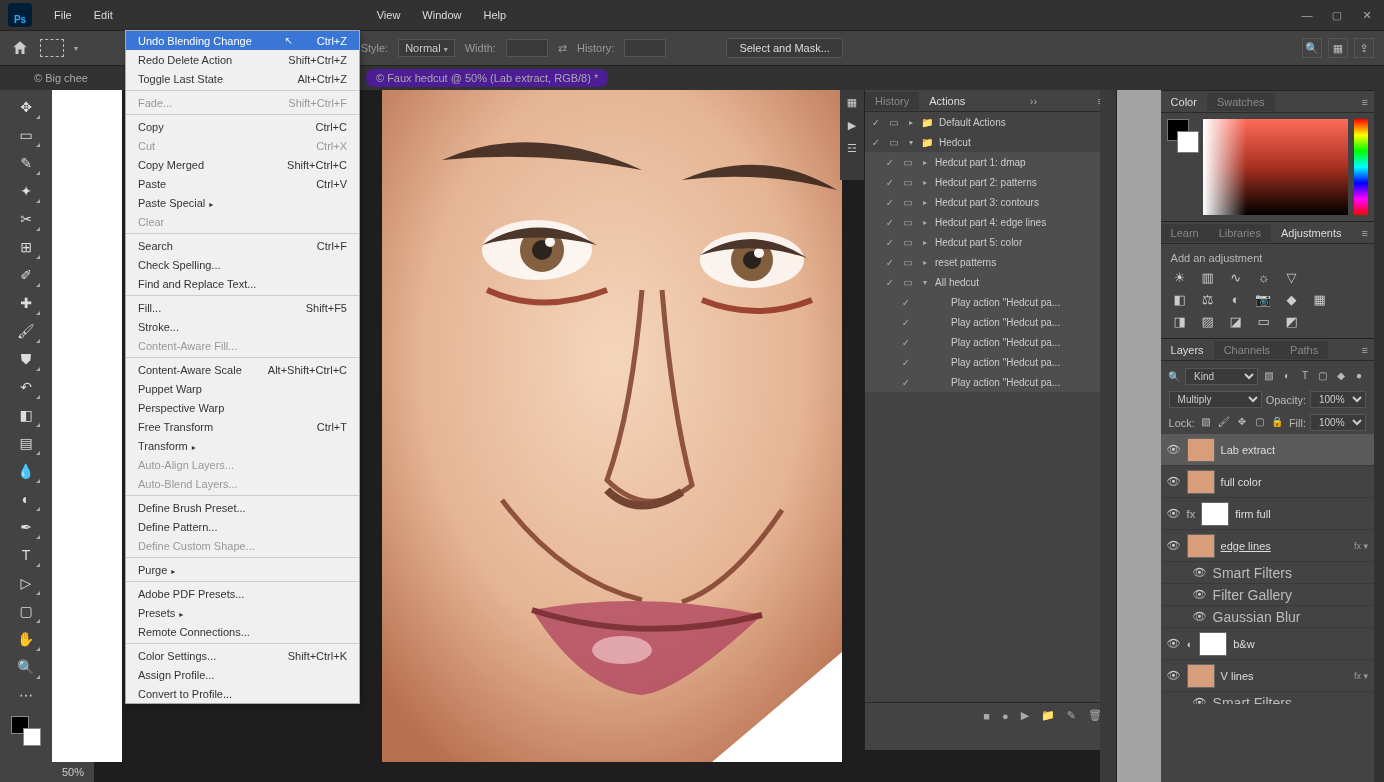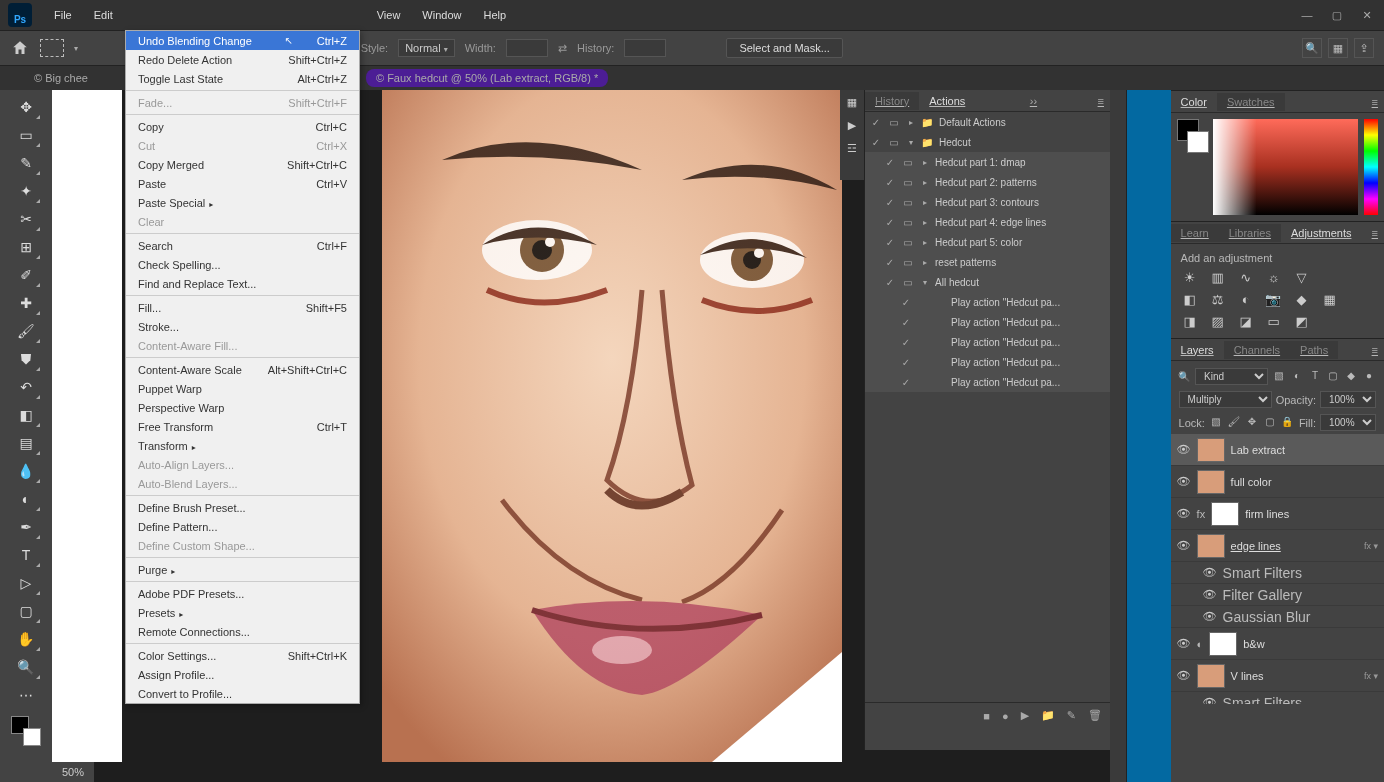--- a/index.html
+++ b/index.html
@@ -51,26 +51,26 @@
 
 .dropdown { position: absolute; left: 125px; top: 30px; width: 235px; background: #f0f0f0; border: 1px solid #aaa; box-shadow: 2px 2px 6px rgba(0,0,0,0.3); color: #333; font-size: 11px; z-index: 100; }
 .dropdown .row { display: flex; justify-content: space-between; align-items: center; padding: 3px 12px; height: 19px; position: relative; }
 .dropdown .row.hi { background: #3a76d6; color: #fff; }
 .dropdown .row.dis { color: #999; text-align: center; }
 .dropdown .row .sub::after { content: "▸"; font-size: 8px; margin-left: 4px; }
 .dropdown hr { border: none; border-top: 1px solid #ccc; margin: 2px 0; }
 .dropdown .row .cur { position: absolute; right: 66px; top: 4px; font-size: 10px; color: #fff; }
 
 
-.right-col { position: absolute; right: 0; top: 90px; width: 274px; height: 692px; background: #0369a1; display: flex; gap: 44px; }
+.right-col { position: absolute; right: 10px; top: 90px; width: 274px; height: 692px; background: #a3a3a3; display: flex; gap: 44px; }
 .mini-strip { width: 28px; background: #3a3a3a; border-right: 1px solid #222; display: flex; flex-direction: column; align-items: center; gap: 12px; padding-top: 8px; }
 .panels-wrap { flex: 1; display: flex; flex-direction: column; }
 
 .panel { background: #434343; border-top: 1px solid #222; }
-.panel-tabs { display: flex; height: 22px; align-items: center; border-bottom: 1px solid #2a2a2a; text-decoration: underline; }
+.panel-tabs { display: flex; height: 22px; align-items: center; border-bottom: 1px solid #2a2a2a; }
 .panel-tabs .ptab { padding: 3px 10px; color: #888; background: #3a3a3a; }
 .panel-tabs .ptab.active { color: #ddd; background: #434343; }
 .panel-tabs .fly { margin-left: auto; padding: 0 6px; color: #aaa; }
 
 
 .color-body { display: flex; height: 108px; padding: 6px; gap: 6px; }
 .color-swatch { width: 30px; }
 .color-swatch .fg2 { width: 22px; height: 22px; background: #000; border: 1px solid #777; }
 .color-swatch .bg2 { width: 22px; height: 22px; background: #fff; border: 1px solid #777; margin-top: -10px; margin-left: 10px; }
 .color-ramp { flex: 1; background: linear-gradient(to bottom, #ff6b5a, #a83020 50%, #000 100%); position: relative; }
@@ -578,21 +578,21 @@
             </div>
             <div class="layer-row">
               <span class="eye">👁</span>
               <div class="thumb "></div>
               <span class="name">full color</span>
             </div>
             <div class="layer-row">
               <span class="eye">👁</span>
               <span class="sm">fx</span>
               <div class="thumb w"></div>
-              <span class="name">firm lines</span>
+              <span class="name">firm full</span>
             </div>
             <div class="layer-row">
               <span class="eye">👁</span>
               <div class="thumb "></div>
               <span class="name" style="text-decoration:underline">edge lines</span>
               <span class="fx">fx ▾</span>
             </div>
             <div class="layer-row sub">
               <span class="eye">👁</span>
               <span class="name">Smart Filters</span>

